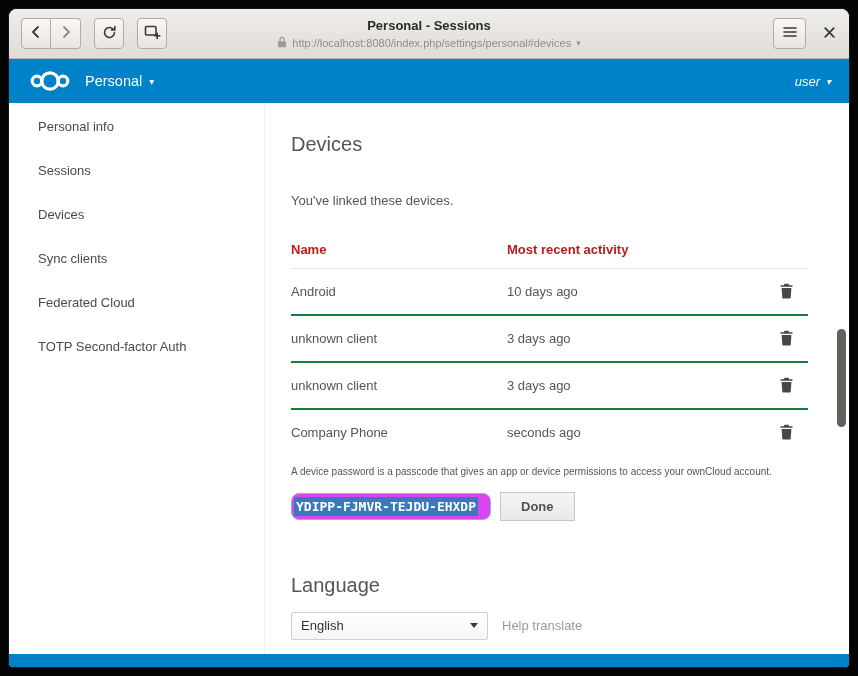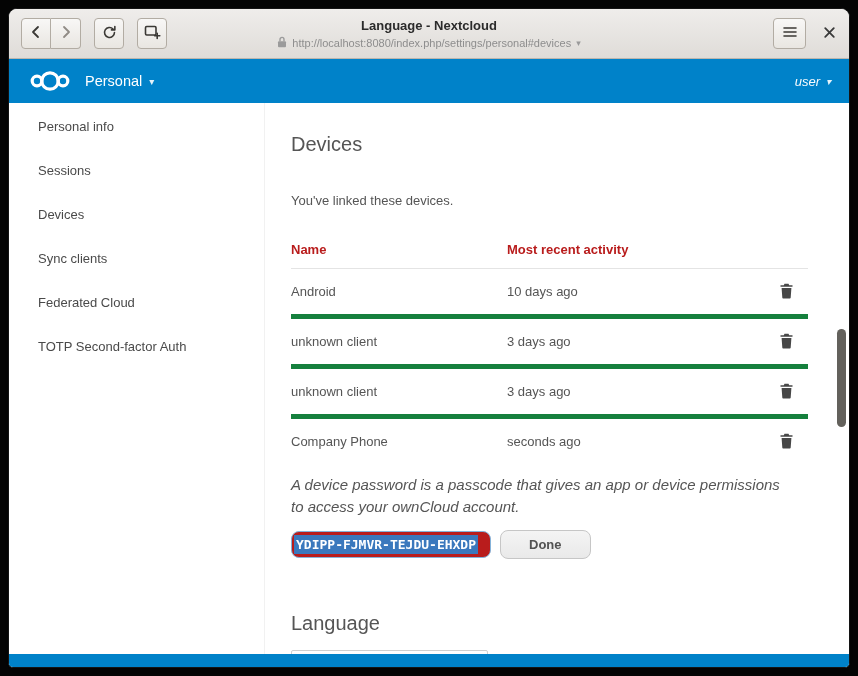--- a/index.html
+++ b/index.html
@@ -75,45 +75,45 @@
     padding-left:29px; font-size:13px; color:#4a4a4a; cursor:pointer;
   }
   .main { flex:1 1 auto; padding:30px 40px 0 26px; position:relative; }
   h2.section { font-size:20px; font-weight:400; color:#555; margin:0 0 15px; }
   .subtitle { font-size:13px; color:#555;margin-top:37px; }
   table.devices { margin-top:26px; width:100%; max-width:517px; border-collapse:collapse; font-size:13px; color:#555; }
   table.devices th {
     text-align:left; font-weight:bold; color:#b91c1c;
     padding:8px 0 11px; border-bottom:1px solid #e4e4e4;
   }
-  table.devices td { padding:12px 0; border-bottom:5px solid #15803d; }
+  table.devices td { padding:12px 0; border-bottom:2px solid #15803d; }
   table.devices tr:last-child td { border-bottom:none; }
   .c-name { width:216px; }
   .c-del  { width:44px; text-align:center; }
   .trash  { background:none; border:none; cursor:pointer; padding:2px; line-height:0; }
-  .note { margin:10px 0 12px; font-size:15px; color:#555; line-height:1.45; max-width:500px;font-style:italic; }
+  .note { margin:10px 0 12px; font-size:10px; color:#555; line-height:1.45; max-width:500px; }
   .pw-row { display:flex; align-items:center; }
   .pw-input {
     width:200px; height:27px;
     border:1px solid #85b3da; border-radius:8px;
-    background:#b91c1c;
+    background:#d946ef;
     display:flex; align-items:center;
     padding:0 2px;
     font-family:"DejaVu Sans Mono", monospace;
     font-size:13px; font-weight:bold;
     overflow:hidden; white-space:nowrap;
     cursor:text;
   }
   .pw-sel { background:#3a78bd; color:#fff; padding:2px 2px; }
   .done-btn {
-    margin-left:9px; padding:6px 28px;
+    margin-left:9px; padding:6px 20px;
     font-family:"Liberation Sans", sans-serif;
     font-size:13px; font-weight:bold; color:#525252;
     background:linear-gradient(#f4f4f4,#e9e9e9);
-    border:1px solid #c6c6c6; border-radius:8px;
+    border:1px solid #c6c6c6; border-radius:0;
     cursor:pointer;
   }
   h2.lang { margin-top:53px; }
   .lang-row { margin-top:13px; display:flex; align-items:center; gap:14px; }
   .lang-select {
     width:197px; height:28px;
     border:1px solid #cfcfcf; border-radius:2px;
     background:linear-gradient(#ffffff,#f6f6f6);
     display:flex; align-items:center; justify-content:space-between;
     padding:0 9px; font-size:13px; color:#333; cursor:pointer;
@@ -161,21 +161,21 @@
         <span>
           <svg width="17" height="15" viewBox="0 0 17 15">
               <rect x="1.5" y="1.5" width="10.5" height="8.5" rx="1.2" fill="none" stroke="#3b3935" stroke-width="1.6"></rect>
               <path d="M13.2 8.2 v5.2 M10.6 10.8 h5.2" fill="none" stroke="#3b3935" stroke-width="1.6" stroke-linecap="round"></path>
             </svg>
         </span>
       </button>
     </div>
 
     <div class="tb-center">
-      <div class="tb-title">Language - Nextcloud</div>
+      <div class="tb-title">Personal - Sessions</div>
       <div class="tb-url">
         <span>
           <svg width="10" height="12" viewBox="0 0 10 12">
               <rect x="1" y="5.2" width="8" height="6" rx="1" fill="#9b9b9b"></rect>
               <path d="M3 5.2 V3.4 a2 2 0 0 1 4 0 V5.2" fill="none" stroke="#9b9b9b" stroke-width="1.4"></path>
             </svg>
         </span>
         <span>http://localhost:8080/index.php/settings/personal#devices</span>
         <span class="url-caret">▾</span>
       </div>

